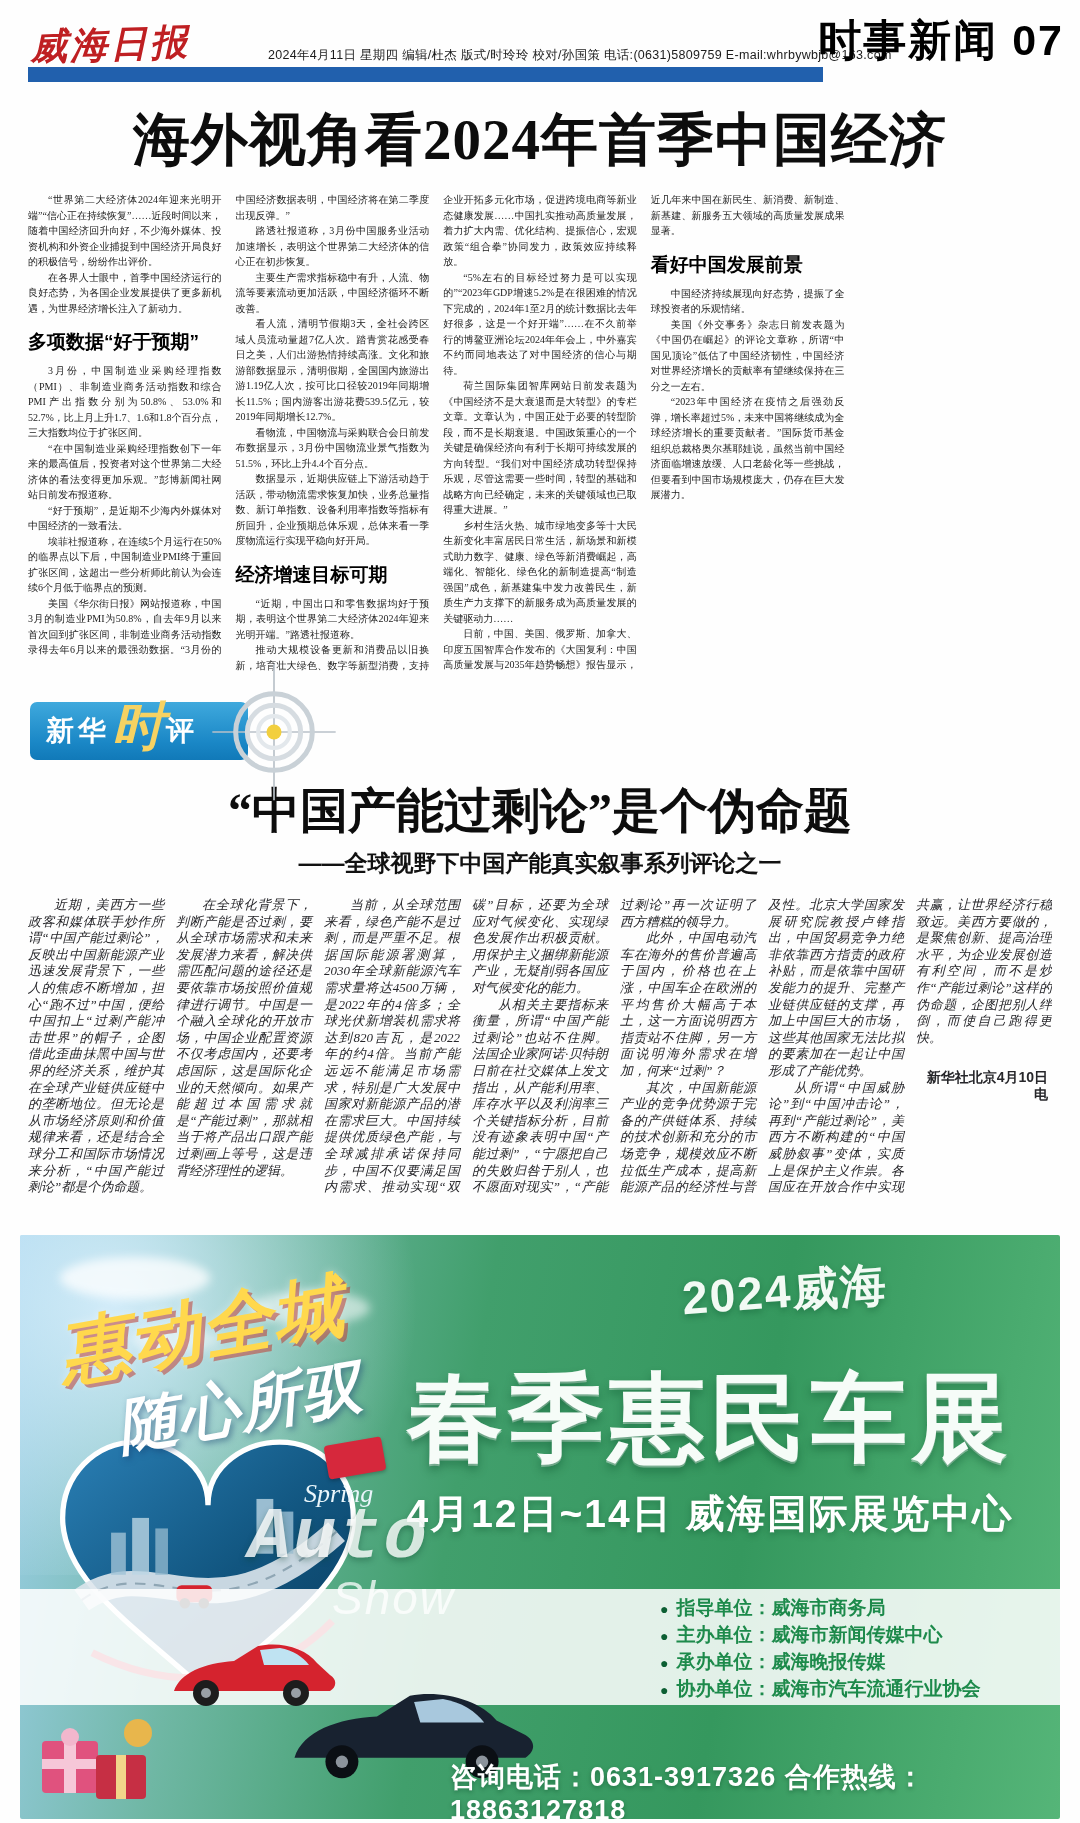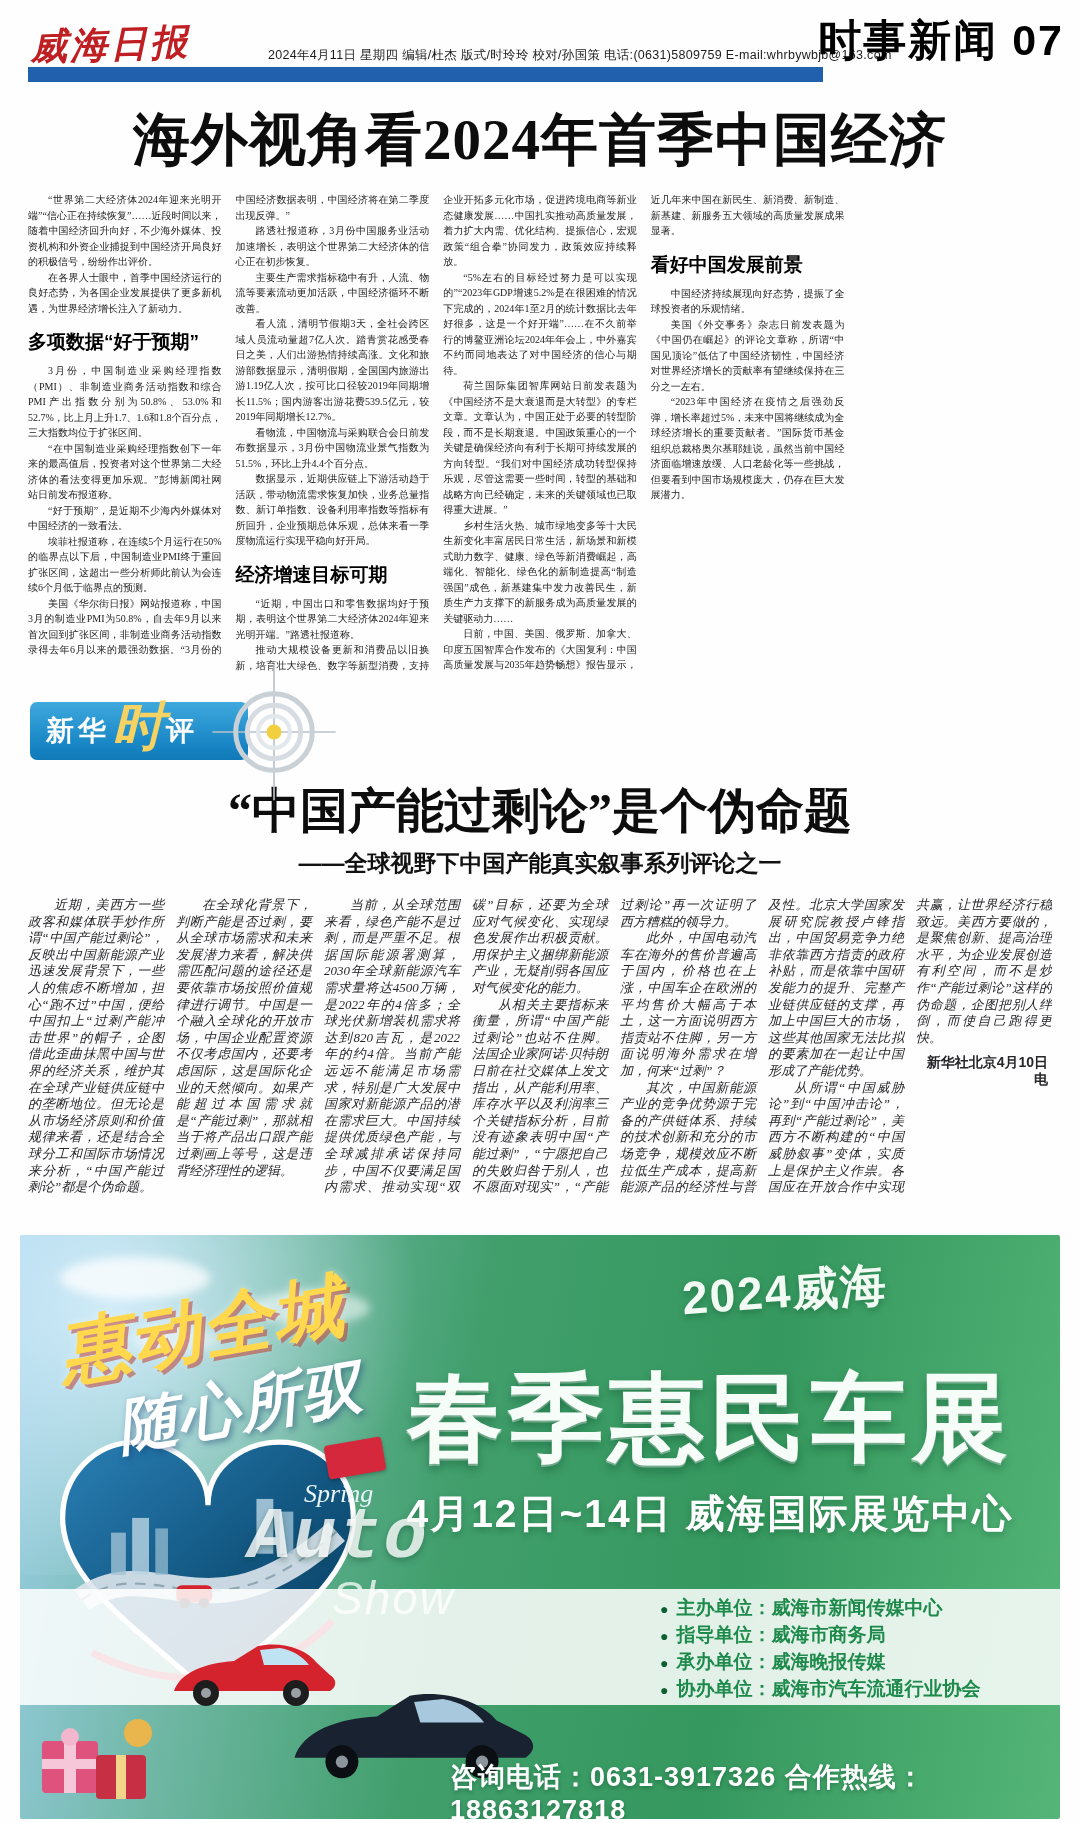--- a/index.html
+++ b/index.html
@@ -32,21 +32,21 @@
                      font-family:"Liberation Serif",serif;line-height:52px;transform:translateY(-4px);}
   .cmt-target{position:absolute;left:196px;top:-18px;width:100px;height:100px;overflow:visible;}
   
   .cmt-headline{margin:18px 28px 8px;text-align:center;font-size:48px;line-height:58px;font-weight:900;color:#0d0d0d;}
   .cmt-subtitle{margin:6px 28px 0;text-align:center;font-size:23px;font-weight:700;color:#111;
                 font-family:"Liberation Sans","DejaVu Sans",sans-serif;}
   .cmt-body{margin:18px 28px 0;height:308px;column-count:7;column-gap:12px;column-fill:auto;overflow:hidden;}
   .cmt-body p{margin:0;font-size:13px;line-height:16.6px;text-align:justify;text-indent:2em;color:#26262a;
               font-style:italic;}
   .cmt-body .blk-d{font-style:normal;font-family:"Liberation Sans","DejaVu Sans",sans-serif;font-weight:700;
-                   font-size:14px;text-indent:0;text-align:right;margin-top:8px;padding-right:4px;}
+                   font-size:14px;text-indent:0;text-align:right;margin-top:23px;padding-right:4px;}
   
   .ad{position:relative;margin:30px 20px 0;width:1040px;height:584px;overflow:hidden;border-radius:2px;
       background:linear-gradient(100deg,#9dcfe9 0%,#6fb7a4 20%,#419f6c 42%,#35985e 68%,#55b578 100%);}
   .ad-sky{position:absolute;left:0;top:0;width:520px;height:340px;
           background:radial-gradient(circle at 18% 20%,rgba(214,238,252,.95) 0%,rgba(214,238,252,0) 60%);}
   .cloud{position:absolute;background:#fff;opacity:.75;border-radius:50%;filter:blur(5px);}
   .ad-year{position:absolute;left:600px;top:26px;width:330px;text-align:center;font-size:46px;font-weight:900;
            color:#f2faf4;transform:rotate(-4deg);letter-spacing:2px;
            font-family:"Liberation Sans","DejaVu Sans",sans-serif;text-shadow:0 3px 6px rgba(0,70,35,.35);}
   .ad-title{position:absolute;left:350px;top:120px;width:680px;text-align:center;font-size:96px;font-weight:900;
@@ -222,23 +222,23 @@
     <div class="ad-auto">Auto</div>
     <div class="ad-show">Show</div>
 
     <div class="ad-year">2024威海</div>
     <div class="ad-title">春季惠民车展</div>
     <div class="ad-datevenue">4月12日~14日  威海国际展览中心</div>
 
     <div class="ad-band"></div>
     <div class="ad-orgs">
 
+        <div class="row"><span>指导单位：</span><span>威海市商务局</span></div>
+
         <div class="row"><span>主办单位：</span><span>威海市新闻传媒中心</span></div>
-
-        <div class="row"><span>指导单位：</span><span>威海市商务局</span></div>
 
         <div class="row"><span>承办单位：</span><span>威海晚报传媒</span></div>
 
         <div class="row"><span>协办单位：</span><span>威海市汽车流通行业协会</span></div>
       </div>
 
     <svg class="ad-redcar" viewBox="0 0 180 84">
       <path d="M14 58 C20 40 44 30 74 28 L98 13 C120 8 146 15 157 30 L170 42 C177 46 177 54 170 58 Z" fill="#d5232e"></path>
       <path d="M100 17 L120 15 C133 17 143 24 149 32 L104 32 Z" fill="#bfe3f2"></path>
       <circle cx="46" cy="60" r="13" fill="#1d1d1d"></circle>

